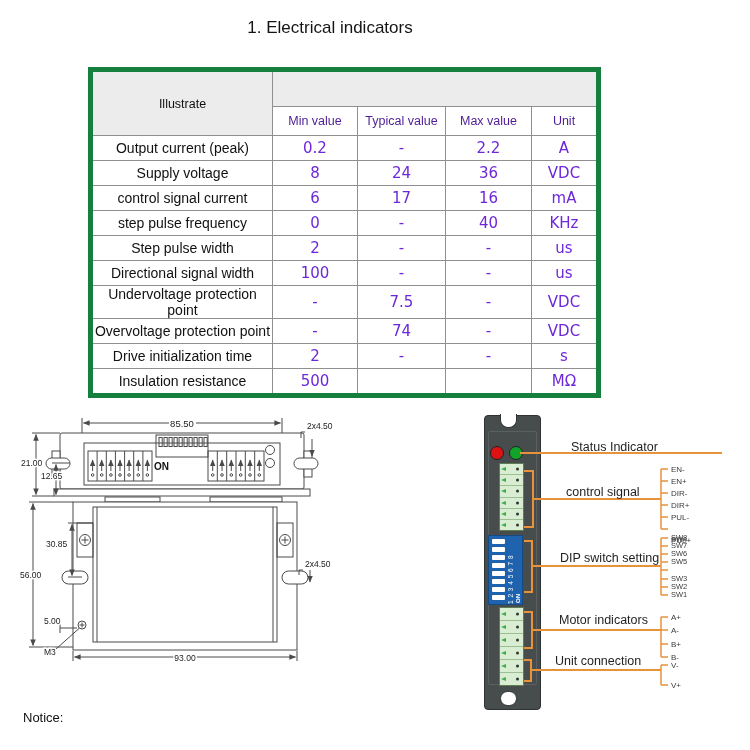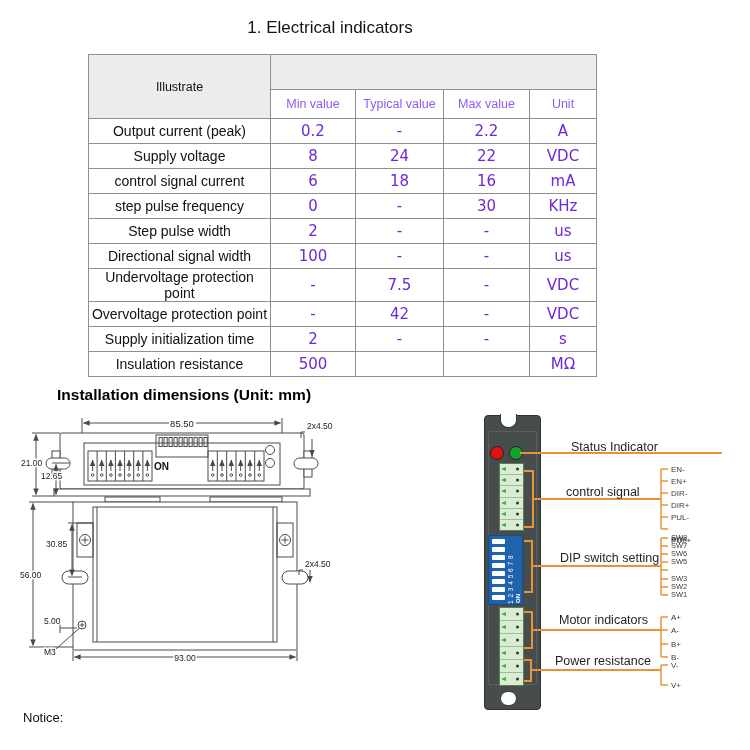--- a/index.html
+++ b/index.html
@@ -4,27 +4,27 @@
 <style>
   html,body{margin:0;padding:0;background:#fff;}
   #page{position:relative;width:750px;height:750px;background:#fff;overflow:hidden;
         font-family:"Liberation Sans",sans-serif;}
   .abs{position:absolute;}
 
   
   #main-title{left:0;top:18px;width:660px;text-align:center;font-size:17px;color:#141414;}
 
   
-  .spec-table{position:absolute;left:88px;top:54px;width:508px;border-collapse:collapse;
-              table-layout:fixed;border:1px solid #15803d;}
+  .spec-table{position:absolute;left:88px;top:67px;width:508px;border-collapse:collapse;
+              table-layout:fixed;border:5px solid #15803d;}
   .spec-table th,.spec-table td{border:1px solid #8f8f8f;text-align:center;padding:0;
               overflow:hidden;font-weight:400;}
   .spec-table .illustrate{background:#ECECEC;font-size:12.5px;color:#111;}
   .spec-table .grayhead{background:#ECECEC;height:34px;}
-  .spec-table .h2 th{height:28px;font-size:12.5px;color:#8b5cf6;background:#fff;}
+  .spec-table .h2 th{height:28px;font-size:12.5px;color:#4c1d95;background:#fff;}
   .spec-table td.lbl{font-size:14px;color:#111;height:24px;}
   .spec-table td.val{font-family:"DejaVu Sans",sans-serif;font-size:15px;color:#6d28d9;}
 
   
   #section-title{left:57px;top:386px;font-size:15.5px;font-weight:bold;color:#000;}
 
   
   #dim-svg{left:20px;top:405px;}
   #dim-svg line,#dim-svg rect,#dim-svg path.ln,#dim-svg circle{stroke:#4a4a4a;stroke-width:1;fill:none;}
   #dim-svg rect.wh{fill:#fff;}
@@ -110,35 +110,35 @@
           <td class="lbl">Output current (peak)</td>
           <td class="val">0.2</td>
           <td class="val">-</td>
           <td class="val">2.2</td>
           <td class="val">A</td>
         </tr>
       <tr>
           <td class="lbl">Supply voltage</td>
           <td class="val">8</td>
           <td class="val">24</td>
-          <td class="val">22</td>
+          <td class="val">36</td>
           <td class="val">VDC</td>
         </tr>
       <tr>
           <td class="lbl">control signal current</td>
           <td class="val">6</td>
-          <td class="val">18</td>
+          <td class="val">17</td>
           <td class="val">16</td>
           <td class="val">mA</td>
         </tr>
       <tr>
           <td class="lbl">step pulse frequency</td>
           <td class="val">0</td>
           <td class="val">-</td>
-          <td class="val">30</td>
+          <td class="val">40</td>
           <td class="val">KHz</td>
         </tr>
       <tr>
           <td class="lbl">Step pulse width</td>
           <td class="val">2</td>
           <td class="val">-</td>
           <td class="val">-</td>
           <td class="val">us</td>
         </tr>
       <tr>
@@ -151,42 +151,41 @@
       <tr>
           <td class="lbl">Undervoltage protection point</td>
           <td class="val">-</td>
           <td class="val">7.5</td>
           <td class="val">-</td>
           <td class="val">VDC</td>
         </tr>
       <tr>
           <td class="lbl">Overvoltage protection point</td>
           <td class="val">-</td>
-          <td class="val">42</td>
+          <td class="val">74</td>
           <td class="val">-</td>
           <td class="val">VDC</td>
         </tr>
       <tr>
-          <td class="lbl">Supply initialization time</td>
+          <td class="lbl">Drive initialization time</td>
           <td class="val">2</td>
           <td class="val">-</td>
           <td class="val">-</td>
           <td class="val">s</td>
         </tr>
       <tr>
           <td class="lbl">Insulation resistance</td>
           <td class="val">500</td>
           <td class="val"></td>
           <td class="val"></td>
           <td class="val">MΩ</td>
         </tr>
     </tbody>
   </table>
 
-  <div class="abs" id="section-title">Installation dimensions (Unit: mm)</div>
 
   <svg class="abs" id="dim-svg" width="330" height="270" viewBox="0 0 330 270">
     <defs>
       <marker id="ar" viewBox="0 0 8 8" refX="7" refY="4" markerWidth="7" markerHeight="7" orient="auto">
         <path d="M0,0.8 L7.6,4 L0,7.2 z" fill="#4a4a4a"></path>
       </marker>
       <g id="cellu">
         <line x1="0" y1="66" x2="0" y2="55" marker-end="url(#ar)"></line>
         <circle cx="0" cy="70" r="1.3" fill="#333" stroke="none"></circle>
       </g>
@@ -386,21 +385,21 @@
       <path class="main" d="M531,670 H661"></path>
       <path class="thin" d="M661,665 V685"></path>
       <path class="thin" d="M661,665 h7 M661,685 h7"></path>
     </g>
   </svg>
 
   <div class="abs dev-label" style="left:571px;top:440px">Status Indicator</div>
   <div class="abs dev-label" style="left:566px;top:485px">control signal</div>
   <div class="abs dev-label" style="left:560px;top:551px">DIP switch setting</div>
   <div class="abs dev-label" style="left:559px;top:613px">Motor indicators</div>
-  <div class="abs dev-label" style="left:555px;top:654px">Power resistance</div>
+  <div class="abs dev-label" style="left:555px;top:654px">Unit connection</div>
 
   <div class="abs pin-label" style="left:671px;top:465px">EN-</div>
   <div class="abs pin-label" style="left:671px;top:477px">EN+</div>
   <div class="abs pin-label" style="left:671px;top:489px">DIR-</div>
   <div class="abs pin-label" style="left:671px;top:501px">DIR+</div>
   <div class="abs pin-label" style="left:671px;top:513px">PUL-</div>
   <div class="abs pin-label" style="left:671px;top:536px">PUL+</div>
 
   <div class="abs pin-label sw" style="left:671px;top:534px">SW8</div>
   <div class="abs pin-label sw" style="left:671px;top:542px">SW7</div>

